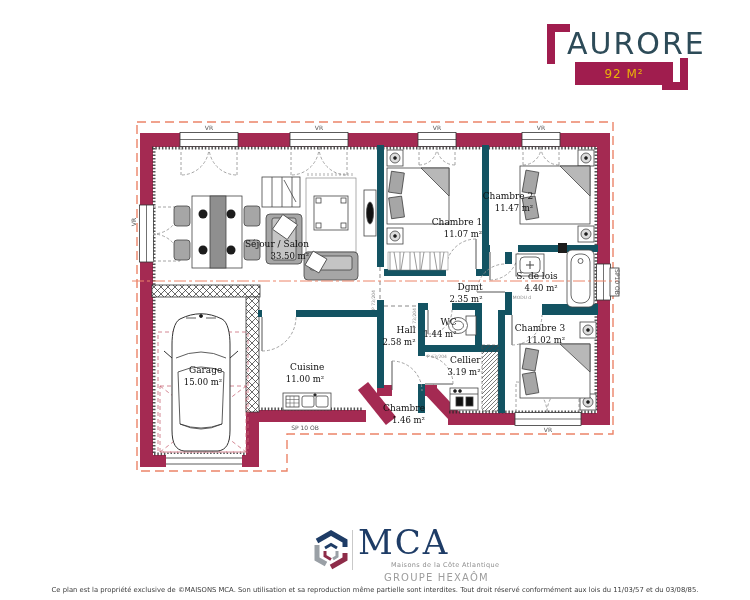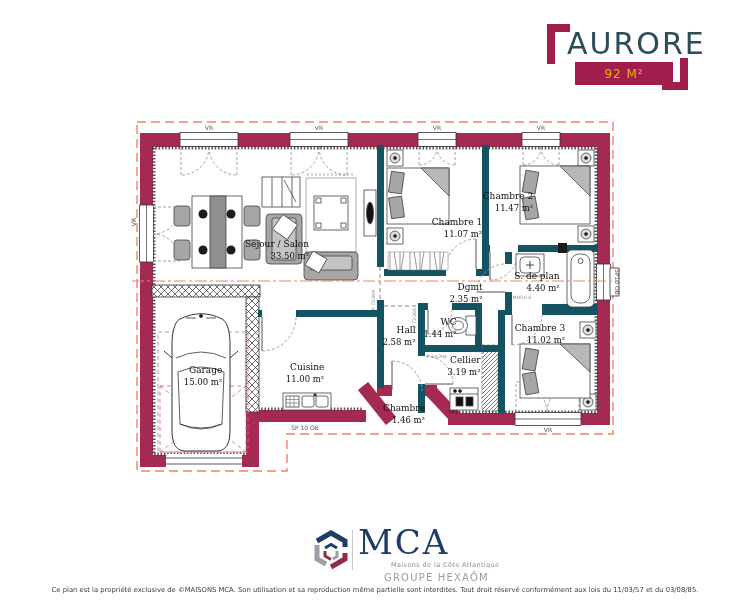--- a/index.html
+++ b/index.html
@@ -317,21 +317,21 @@
     <line x1="132" y1="281" x2="618" y2="281" stroke="#EC8468" stroke-width="1" stroke-dasharray="12 3 3 3"></line>
   </svg>
 
   <div class="rlabel" style="left:277px;top:238px;">
     <span class="rn">Séjour / Salon</span><span class="ra">33.50 m²</span></div>
   <div class="rlabel" style="left:457px;top:210px;margin-top:6px;">
     <span class="rn">Chambre 1</span><span class="ra">11.07 m²</span></div>
   <div class="rlabel" style="left:508px;top:190px;">
     <span class="rn">Chambre 2</span><span class="ra">11.47 m²</span></div>
   <div class="rlabel" style="left:537px;top:270px;">
-    <span class="rn">S. de plan</span><span class="ra">4.40 m²</span></div>
+    <span class="rn">S. de lois</span><span class="ra">4.40 m²</span></div>
   <div class="rlabel" style="left:466px;top:281px;">
     <span class="rn">Dgmt</span><span class="ra">2.35 m²</span></div>
   <div class="rlabel" style="left:440px;top:316px;">
     <span class="rn">WC</span><span class="ra">1.44 m²</span></div>
   <div class="rlabel" style="left:399px;top:324px;">
     <span class="rn">Hall</span><span class="ra">2.58 m²</span></div>
   <div class="rlabel" style="left:464px;top:354px;">
     <span class="rn">Cellier</span><span class="ra">3.19 m²</span></div>
   <div class="rlabel" style="left:305px;top:361px;">
     <span class="rn">Cuisine</span><span class="ra">11.00 m²</span></div>

